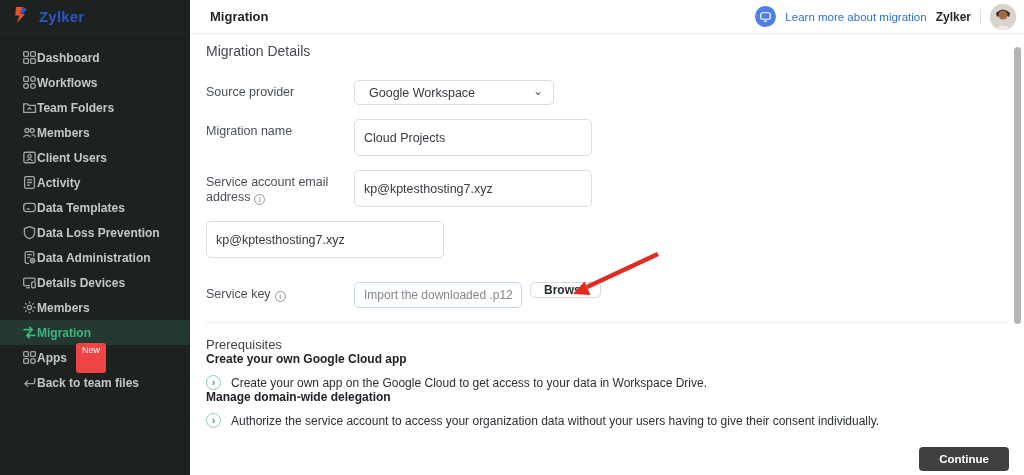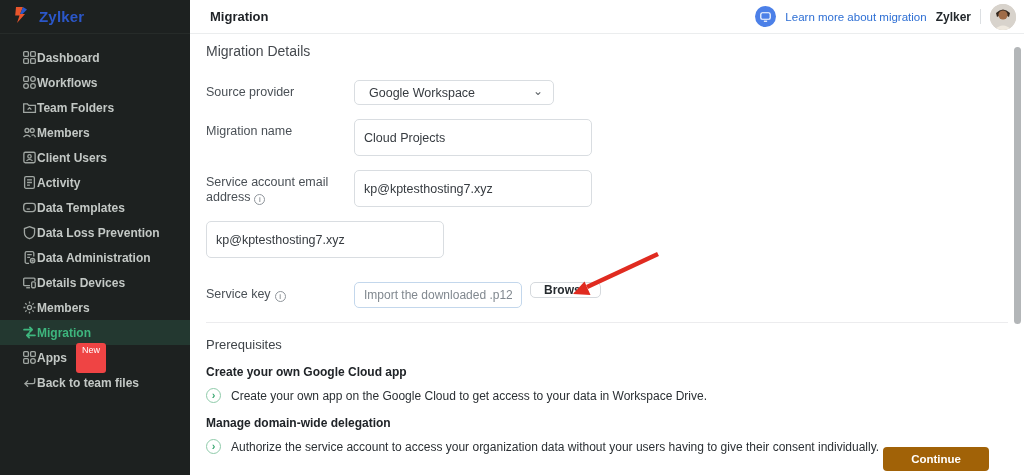--- a/index.html
+++ b/index.html
@@ -59,30 +59,30 @@
     font-family:"Liberation Sans", sans-serif; }
   .file-ctl::placeholder { color:#81888f; }
   .browse-btn { height:16px; margin-left:8px; padding:0 13px; border:1px solid #d5d9dd;
     border-radius:5px; background:#fff; font-weight:bold; font-size:12px; color:#262b2f;
     cursor:pointer; font-family:"Liberation Sans", sans-serif; }
 
   .divider { height:1px; background:#ececee; margin:12px 16px 0 16px; }
 
   .prereq { margin-left:16px; }
   .prereq-title { margin-top:14px; font-size:13px; color:#3f4449; }
-  .prereq-heading { margin-top:13px; font-size:12px; font-weight:bold; color:#202428; }
+  .prereq-heading { font-size:12px; font-weight:bold; color:#202428; }
   .prereq-item { margin-top:9px; display:flex; align-items:center; gap:10px;
     font-size:12px; color:#2b3034; }
   .chev-circle { width:15px; height:15px; flex:0 0 15px; border:1px solid #8fcbaa;
     border-radius:50%; color:#3da873; font-size:11px; line-height:13px; text-align:center;
     font-weight:bold; }
 
-  .continue-btn { position:absolute; right:35px; bottom:13px; background:#a16207;
+  .continue-btn { position:absolute; right:15px; bottom:13px; background:#404040;
     color:#fff; border:none; border-radius:4px; font-size:11.5px; font-weight:bold;
-    padding:6px 28px; cursor:pointer; font-family:"Liberation Sans", sans-serif; }
+    padding:6px 20px; cursor:pointer; font-family:"Liberation Sans", sans-serif; }
 
   .arrow-annotation { position:absolute; left:375px; top:205px; width:100px; height:55px;
     pointer-events:none; }
 
   .scrollbar { position:absolute; right:3px; top:4px; width:7px; height:277px;
     background:#b3b6b8; border-radius:4px; cursor:pointer; }
 </style>
 </head>
 <body>
 

